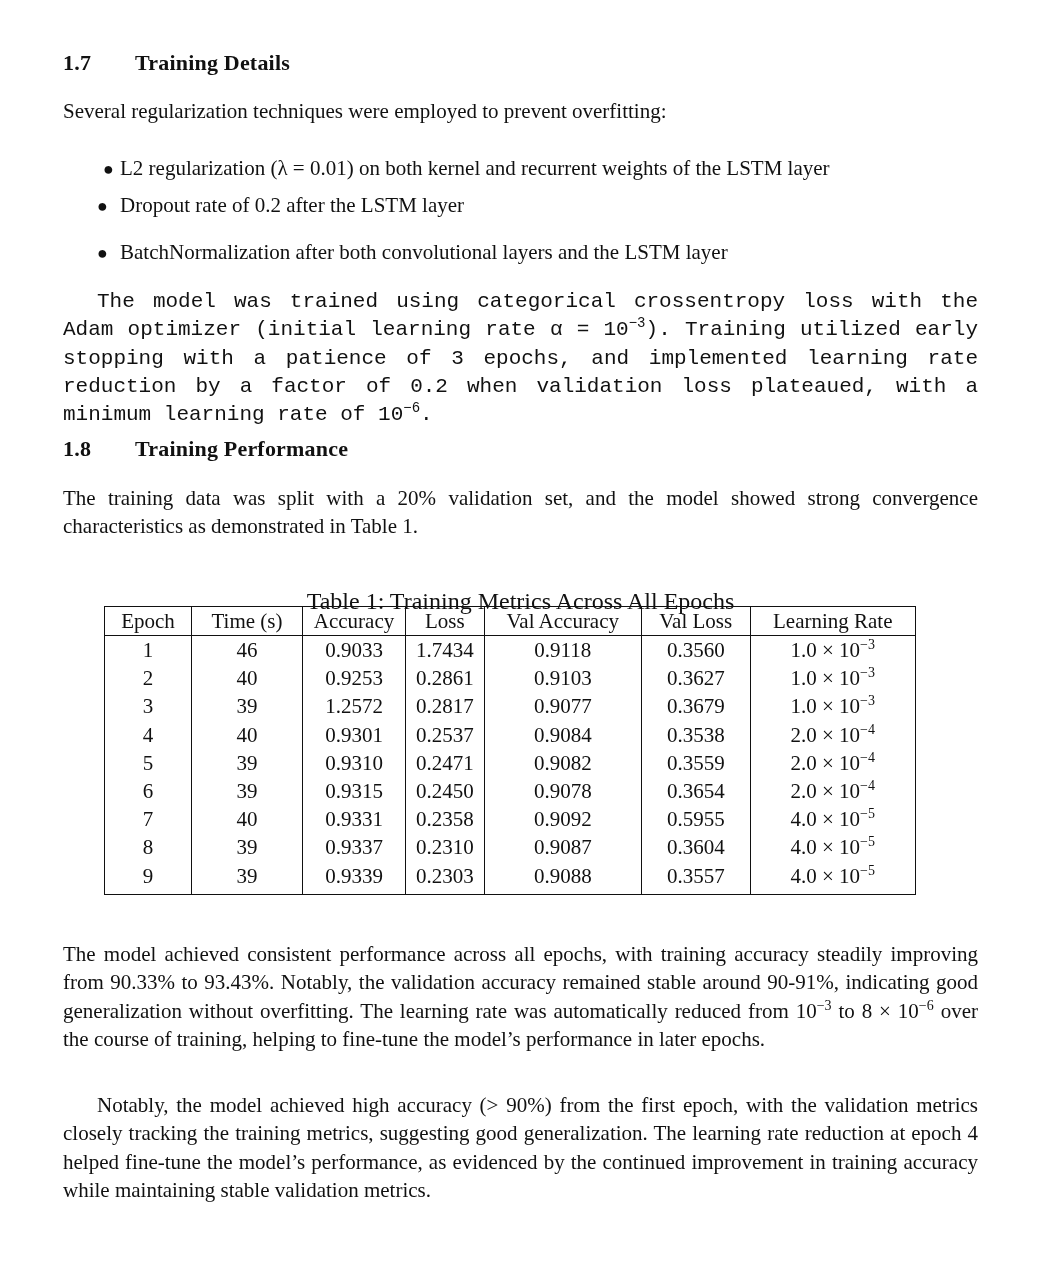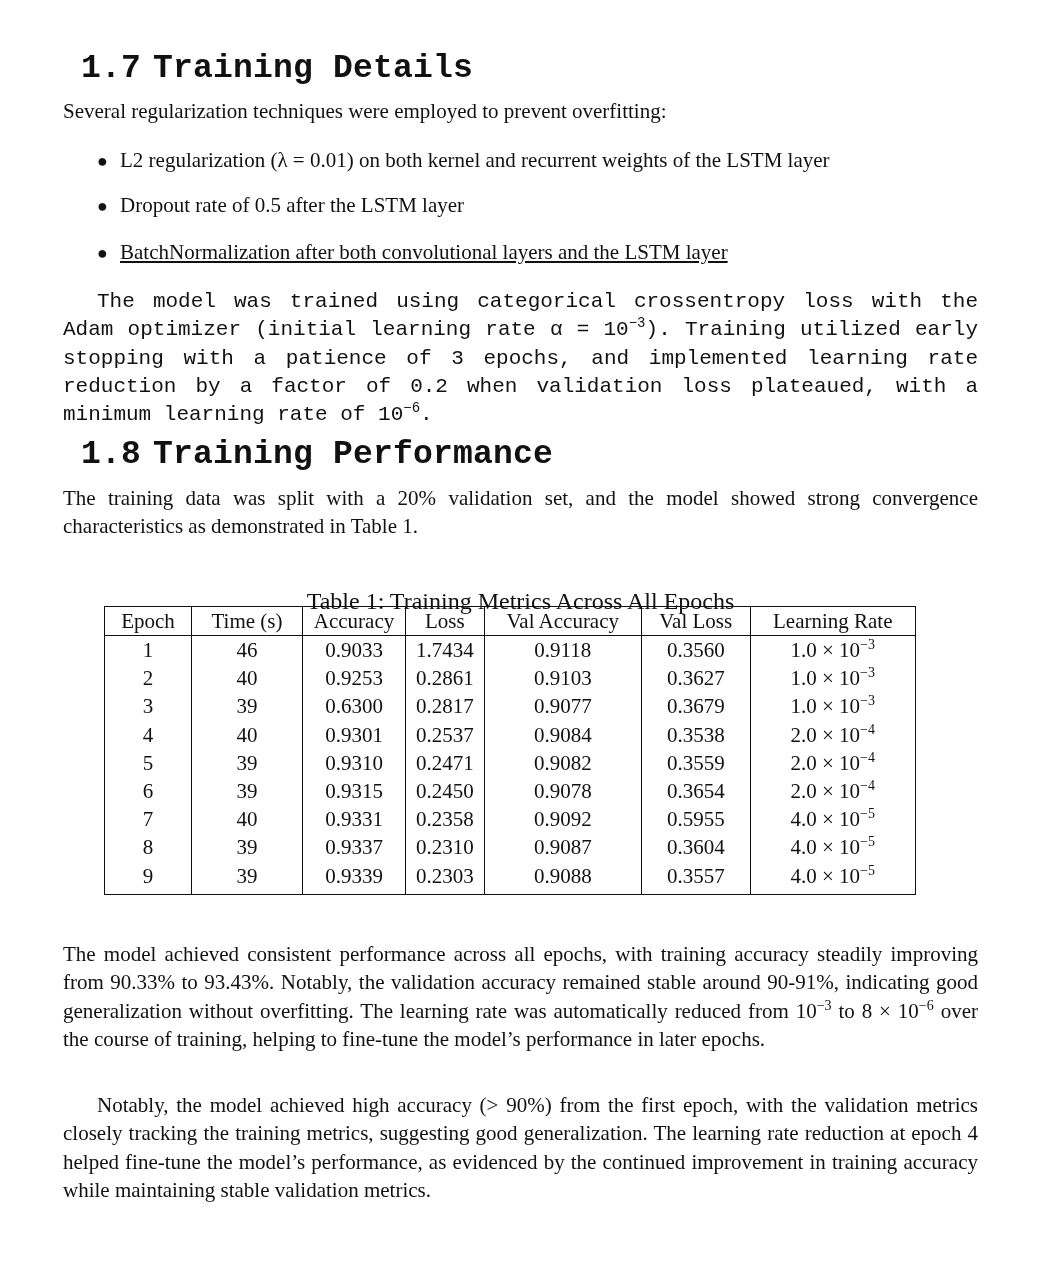--- a/index.html
+++ b/index.html
@@ -3,22 +3,22 @@
 <meta charset="utf-8">
 <style>
   html, body { margin: 0; padding: 0; background: #ffffff; }
   body {
     width: 1062px; height: 1272px; position: relative; overflow: hidden;
     font-family: "DejaVu Serif", "Liberation Serif", serif;
     color: #111111;
   }
   .page { position: absolute; left: 63px; top: 0; width: 915px; }
   .sec-title {
-    position: absolute; left: 0; font-size: 33px; font-weight: bold;
-    font-family: Liberation Mono, monospace; letter-spacing: 0.2px; margin-left: 18px;
+    position: absolute; left: 0; font-size: 22px; font-weight: bold;
+    font-family: Liberation Serif, serif; letter-spacing: 0.2px;
   }
   .sec-title .num { display: inline-block; width: 72px; }
   .para {
     position: absolute; left: 0; width: 915px; font-size: 21px;
     font-family: "Liberation Serif", serif; line-height: 28.3px; text-align: justify;
   }
   .indent { text-indent: 34px; }
   .bullet {
     position: absolute; left: 34px; font-size: 21px;
     font-family: "Liberation Serif", serif; white-space: nowrap;
@@ -46,27 +46,27 @@
 <body>
 
 <div class="page">
 
   <div class="sec-title" style="top:50px;">
     <span class="num">1.7</span><span>Training Details</span>
   </div>
 
   <div class="para" style="top:97px;">Several regularization techniques were employed to prevent overfitting:</div>
 
-  <div class="bullet" style="top:148px;">
+  <div class="bullet" style="top:156px;text-align:center;">
     <span class="dot">●</span><span>L2 regularization (λ = 0.01) on both kernel and recurrent weights of the LSTM layer</span>
   </div>
   <div class="bullet" style="top:193px;">
-    <span class="dot">●</span><span>Dropout rate of 0.5 after the LSTM layer</span>
+    <span class="dot">●</span><span>Dropout rate of 0.2 after the LSTM layer</span>
   </div>
-  <div class="bullet" style="top:240px;text-decoration:underline;">
+  <div class="bullet" style="top:240px;">
     <span class="dot">●</span><span>BatchNormalization after both convolutional layers and the LSTM layer</span>
   </div>
 
   <div class="para indent" style="top:288px;font-family:Liberation Mono, monospace;">
     <span>The model was trained using categorical crossentropy loss with the Adam optimizer (initial learning rate α = 10</span><sup>−3</sup><span>). Training utilized early stopping with a patience of 3 epochs, and implemented learning rate reduction by a factor of 0.2 when validation loss plateaued, with a minimum learning rate of 10</span><sup>−6</sup><span>.</span>
   </div>
 
   <div class="sec-title" style="top:436px;">
     <span class="num">1.8</span><span>Training Performance</span>
   </div>
@@ -102,21 +102,21 @@
           <td>40</td>
           <td>0.9253</td>
           <td>0.2861</td>
           <td>0.9103</td>
           <td>0.3627</td>
           <td><span>1.0 × 10</span><sup>−3</sup></td>
         </tr>
         <tr>
           <td>3</td>
           <td>39</td>
-          <td>0.6300</td>
+          <td>1.2572</td>
           <td>0.2817</td>
           <td>0.9077</td>
           <td>0.3679</td>
           <td><span>1.0 × 10</span><sup>−3</sup></td>
         </tr>
         <tr>
           <td>4</td>
           <td>40</td>
           <td>0.9301</td>
           <td>0.2537</td>

